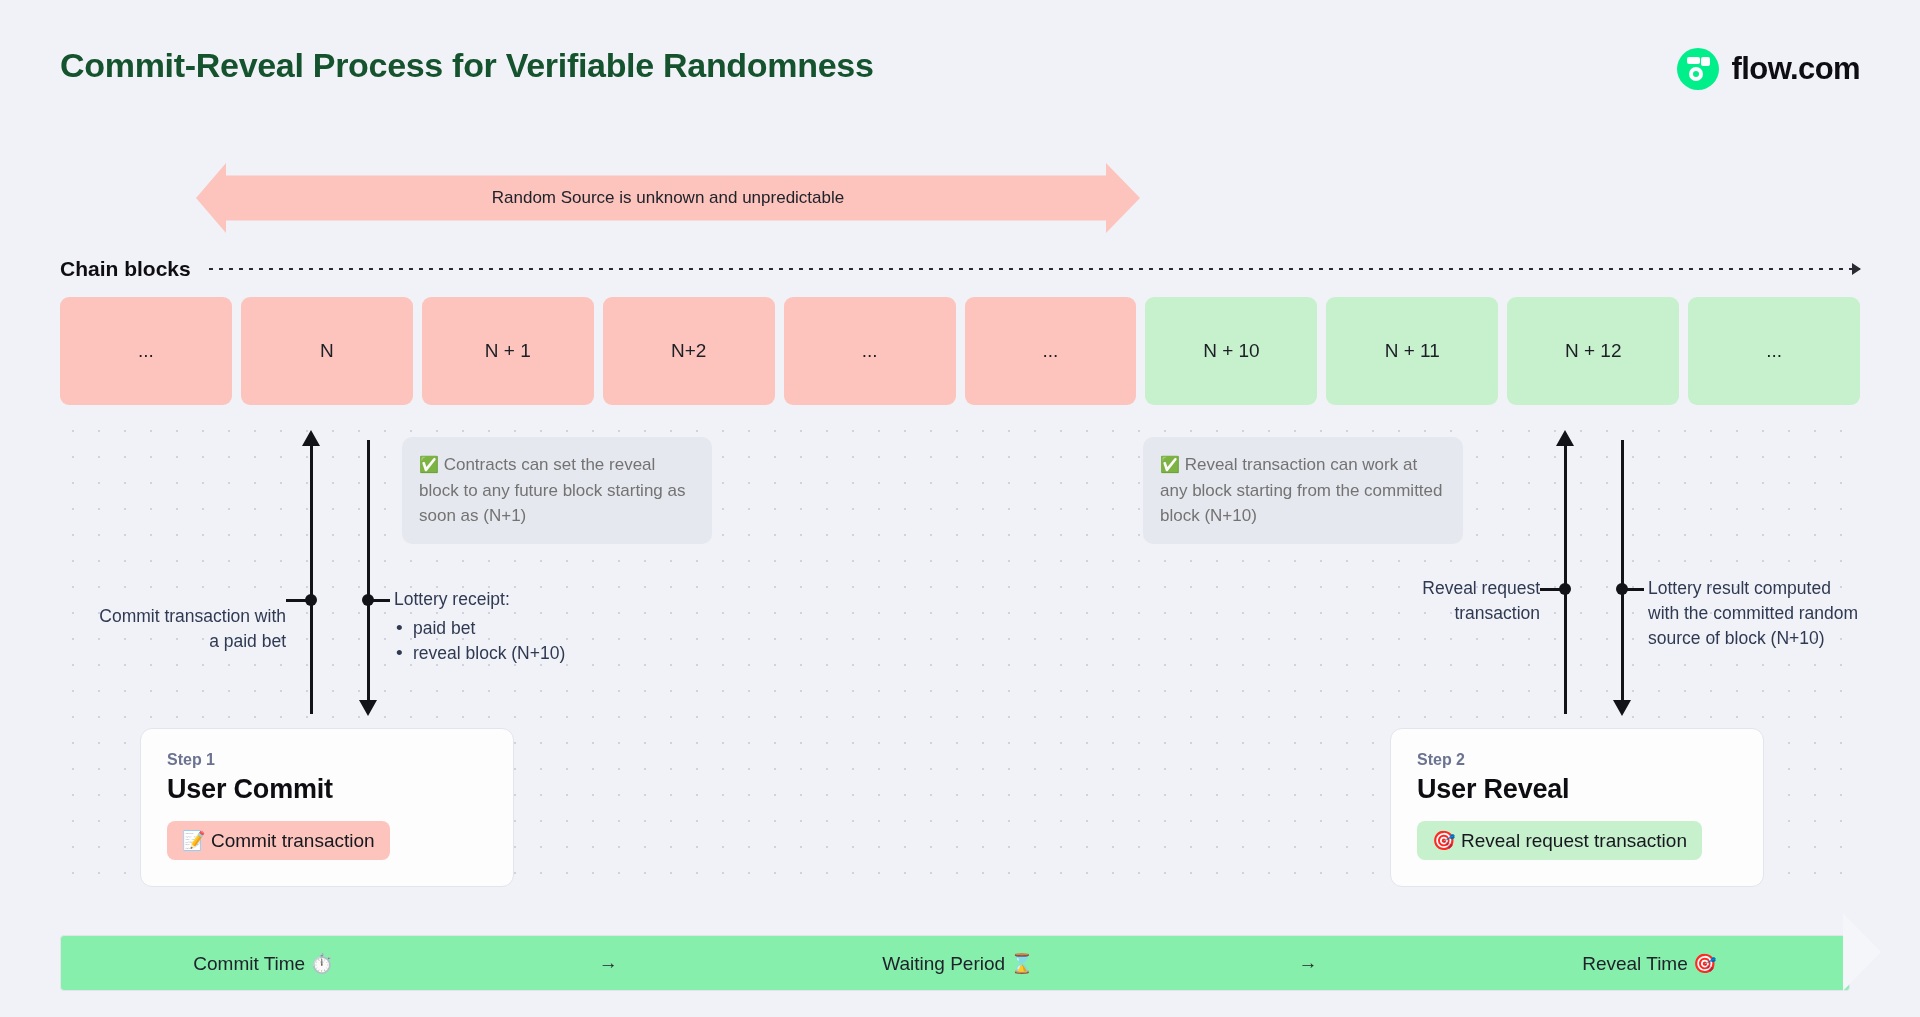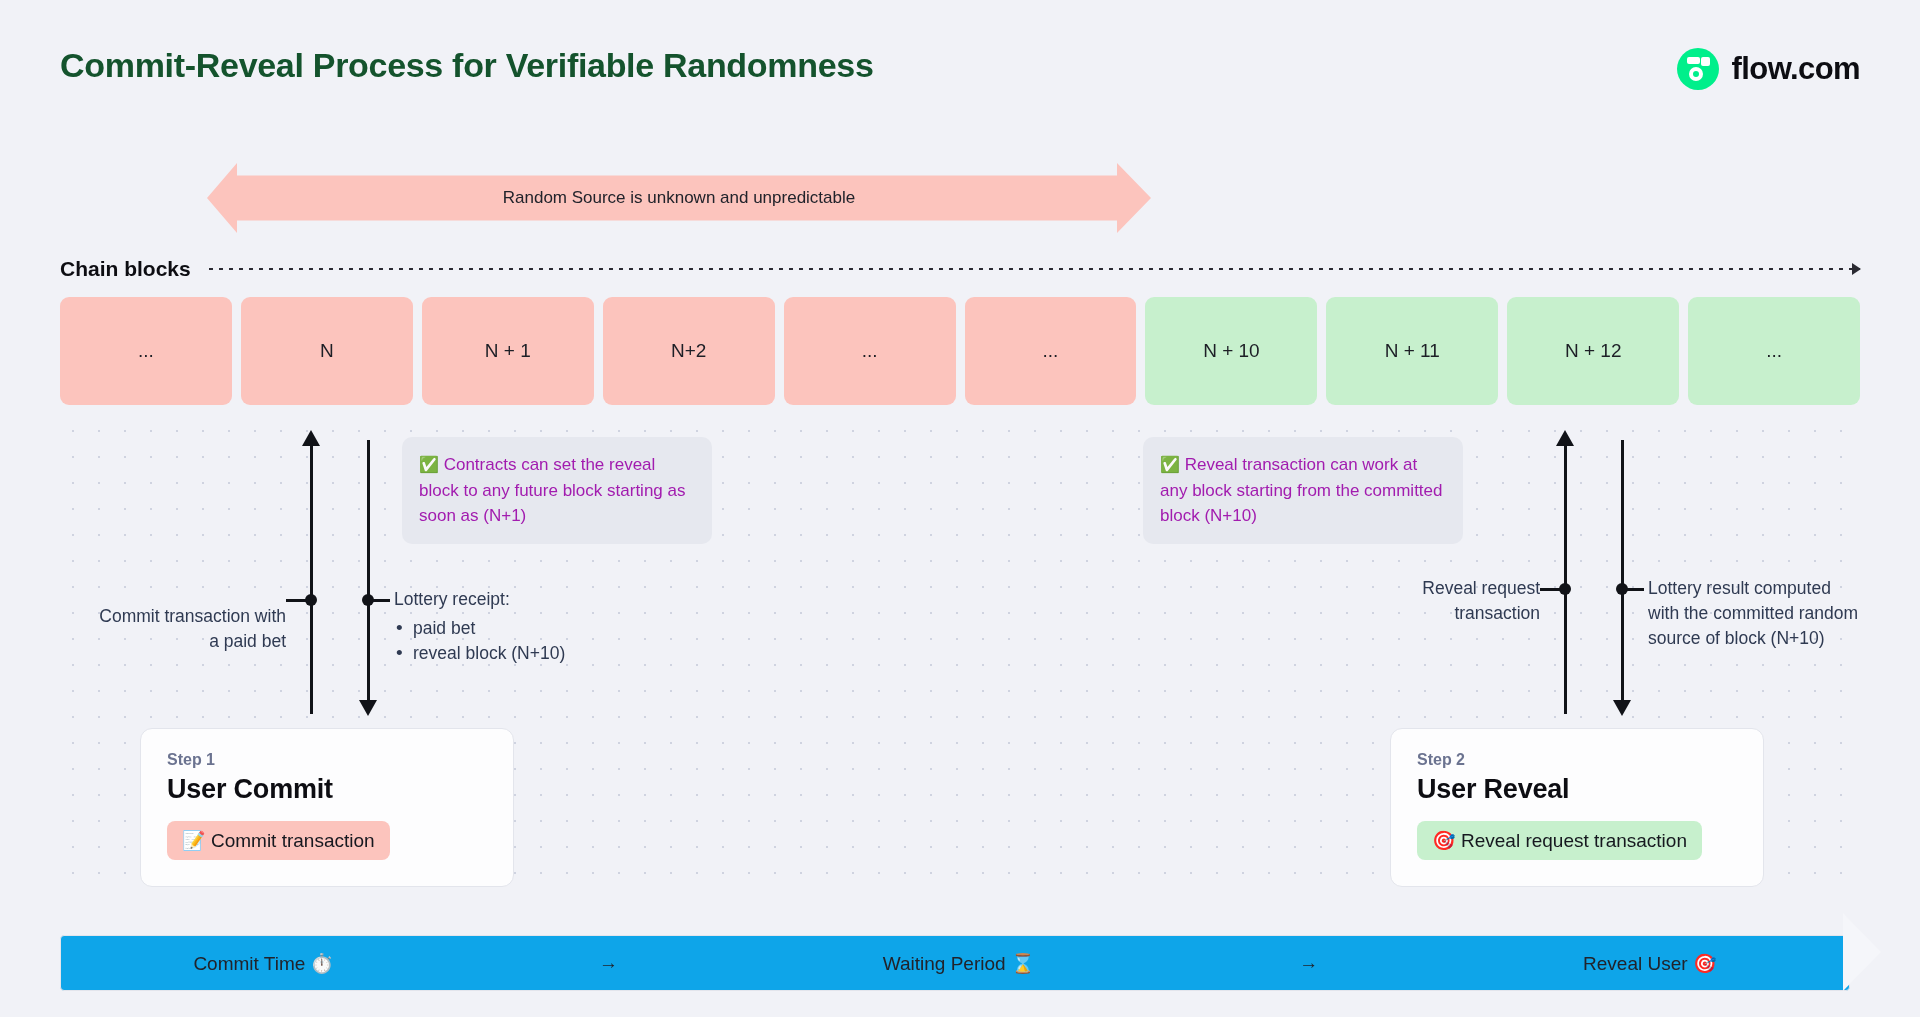--- a/index.html
+++ b/index.html
@@ -24,21 +24,21 @@
   #brand-mark {
     width: 42px; height: 42px; border-radius: 50%;
     background: #00ef8b; position: relative; flex: none;
   }
   #brand-mark .g1 { position:absolute; left:10px; top:9px; width:13px; height:7px; background:#fff; border-radius:2px; }
   #brand-mark .g2 { position:absolute; left:24px; top:9px; width:9px;  height:9px; background:#fff; border-radius:2px; }
   #brand-mark .g3 { position:absolute; left:12px; top:19px; width:14px; height:14px; border-radius:50%; border:4px solid #fff; }
   #brand-name { font-size: 31px; font-weight: 700; color: #0d0d12; letter-spacing: -0.6px; }
 
   
-  #banner-row { position: absolute; left: 11px; top: 163px; width: 1587px; height: 70px; }
+  #banner-row { position: absolute; left: 0; top: 163px; width: 1587px; height: 70px; }
   .banner {
     position: absolute; top: 0; height: 70px;
     display: flex; align-items: center; justify-content: center;
     font-size: 17px; color: #21232b;
   }
   #banner-unknown {
     left: 196px; width: 944px; background: #fcc4bd;
     clip-path: polygon(0 50%, 30px 0, 30px 18%, calc(100% - 34px) 18%, calc(100% - 34px) 0, 100% 50%, calc(100% - 34px) 100%, calc(100% - 34px) 82%, 30px 82%, 30px 100%);
   }
   #banner-reveal {
@@ -67,21 +67,21 @@
   
   #workspace {
     position: absolute; left: 60px; top: 418px; width: 1800px; height: 470px;
     background-image: radial-gradient(#cfd3e0 1.2px, transparent 1.2px);
     background-size: 26px 26px;
   }
 
   
   .note {
     position: absolute; background: #e6e8ef; border-radius: 10px;
-    padding: 15px 17px; font-size: 17px; line-height: 1.5; color: #a21caf;
+    padding: 15px 17px; font-size: 17px; line-height: 1.5; color: #737373;
   }
   #note-contracts { left: 402px; top: 437px; width: 310px; }
   #note-reveal    { left: 1143px; top: 437px; width: 320px; }
   .note .tick { font-size: 16px; }
 
   
   .vline { position: absolute; width: 2.5px; background: #111318; }
   .vdot  { position: absolute; width: 12px; height: 12px; border-radius: 50%; background: #111318; }
   .vstub { position: absolute; height: 2.5px; background: #111318; }
   .varrow-dn { position: absolute; width: 0; height: 0;
@@ -107,21 +107,21 @@
   .step-pill {
     display: inline-block; border-radius: 8px; padding: 8px 15px;
     font-size: 19px; color: #16181f; white-space: nowrap;
   }
   .step-pill.pink  { background: #fcc4bd; }
   .step-pill.green { background: #c7f0cd; }
 
   
   #footer-bar {
     position: absolute; left: 60px; top: 935px; width: 1790px; height: 56px;
-    background: #0ea5e9; border: 1px solid #e3e5ec; border-radius: 4px;
+    background: #86efac; border: 1px solid #e3e5ec; border-radius: 4px;
     display: flex; align-items: center; justify-content: space-around;
     font-size: 19px; color: #21232b;
   }
   #footer-tip {
     position: absolute; left: 1843px; top: 913px; width: 0; height: 0;
     border-top: 39px solid transparent; border-bottom: 39px solid transparent; border-left: 38px solid #f5f6fa;
   }
   .footer-sep { font-size: 19px; color: #21232b; }
 </style>
 </head>
@@ -243,17 +243,17 @@
       <span>🎯</span>
       <span>Reveal request transaction</span>
     </div>
   </div>
 
   <div id="footer-bar">
     <span>Commit Time ⏱️</span>
     <span class="footer-sep">→</span>
     <span>Waiting Period ⌛</span>
     <span class="footer-sep">→</span>
-    <span>Reveal User 🎯</span>
+    <span>Reveal Time 🎯</span>
   </div>
   <div id="footer-tip"></div>
 
 </div>
 
 </body></html>

